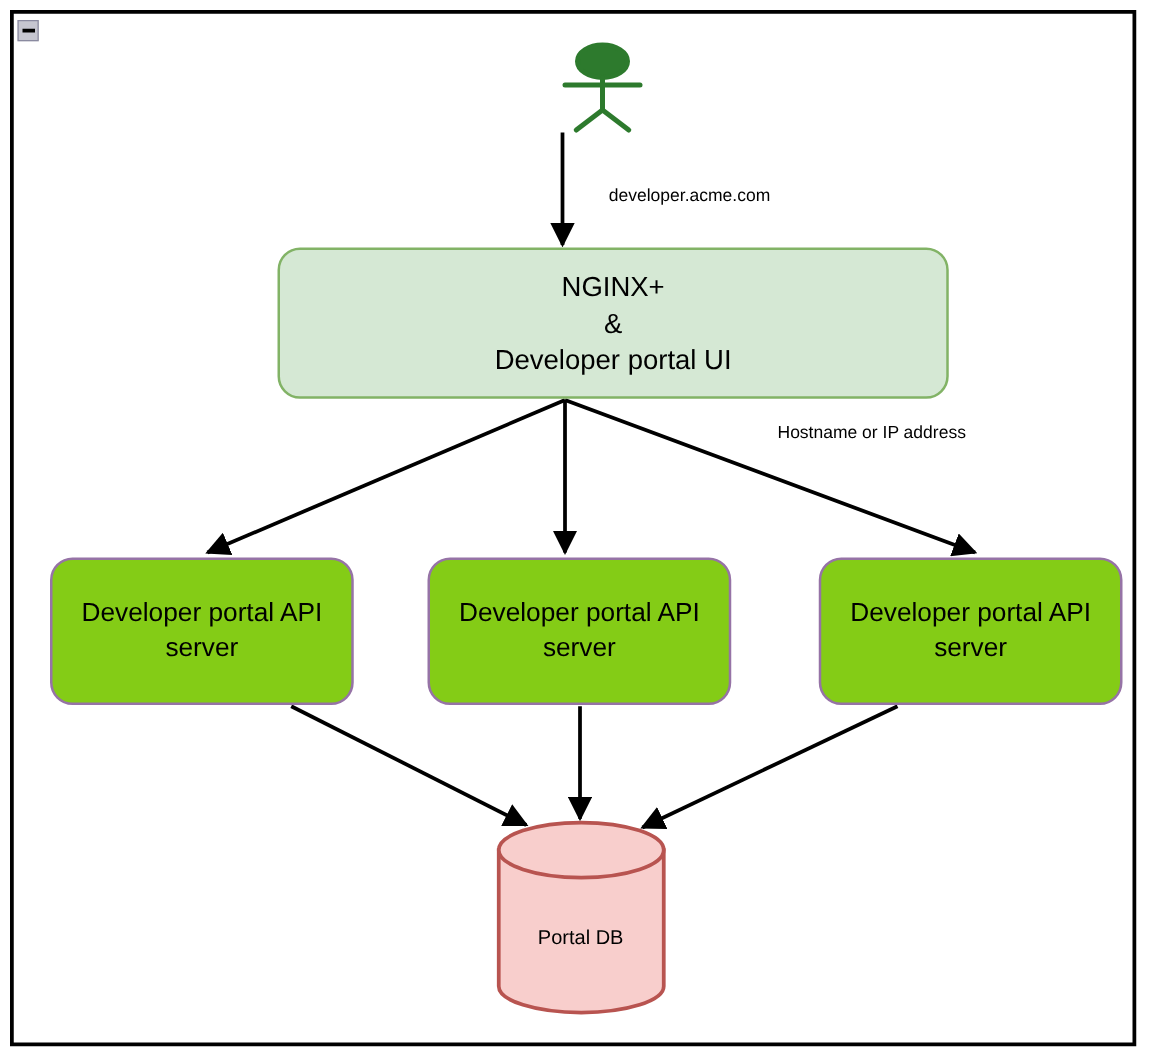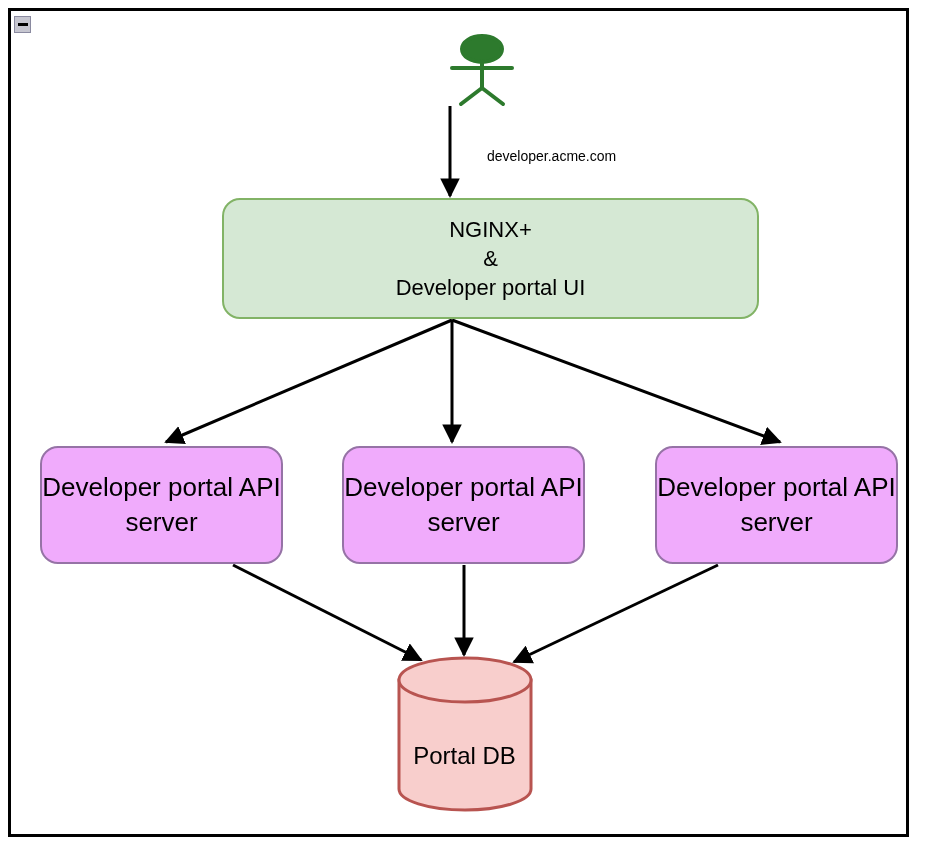--- a/index.html
+++ b/index.html
@@ -69,24 +69,24 @@
     color: #000000;
     line-height: 1.33;
   }
   .node-green {
     background: #d5e8d4;
     border: 2px solid #82b366;
     border-radius: 18px;
     font-size: 22px;
   }
   .node-purple {
-    background: #f0abfc;
+    background: #84cc16;
     border: 2px solid #9673a6;
     border-radius: 18px;
-    font-size: 26px;
+    font-size: 21px;
   }
   #node-nginx  { left: 202px; top: 198px; width: 537px; height: 121px; margin-left: 20px; }
   #node-api-1  { left:  40px; top: 446px; width: 243px; height: 118px; }
   #node-api-2  { left: 342px; top: 446px; width: 243px; height: 118px; }
   #node-api-3  { left: 655px; top: 446px; width: 243px; height: 118px; }
 
   .node-label { display: block; white-space: pre-line; }
 
   
   .edge-label {
@@ -98,21 +98,21 @@
   #label-domain   { left: 487px; top: 148px; }
   #label-hostname { left: 622px; top: 337px; }
 
   
   #db-label {
     position: absolute;
     left: 398px;
     top: 742px;
     width: 133px;
     text-align: center;
-    font-size: 24px;
+    font-size: 16px;
     color: #000000;
   }
 </style>
 </head>
 <body>
 
 <div id="canvas">
 
   <div id="frame"></div>
 
@@ -172,14 +172,15 @@
 
   <div class="node node-purple" id="node-api-3">
     <span class="node-label">Developer portal API
 server</span>
   </div>
 
   <div id="db-label">Portal DB</div>
 
   <div class="edge-label" id="label-domain">developer.acme.com</div>
 
+  <div class="edge-label" id="label-hostname">Hostname or IP address</div>
 
 </div>
 
 </body></html>

